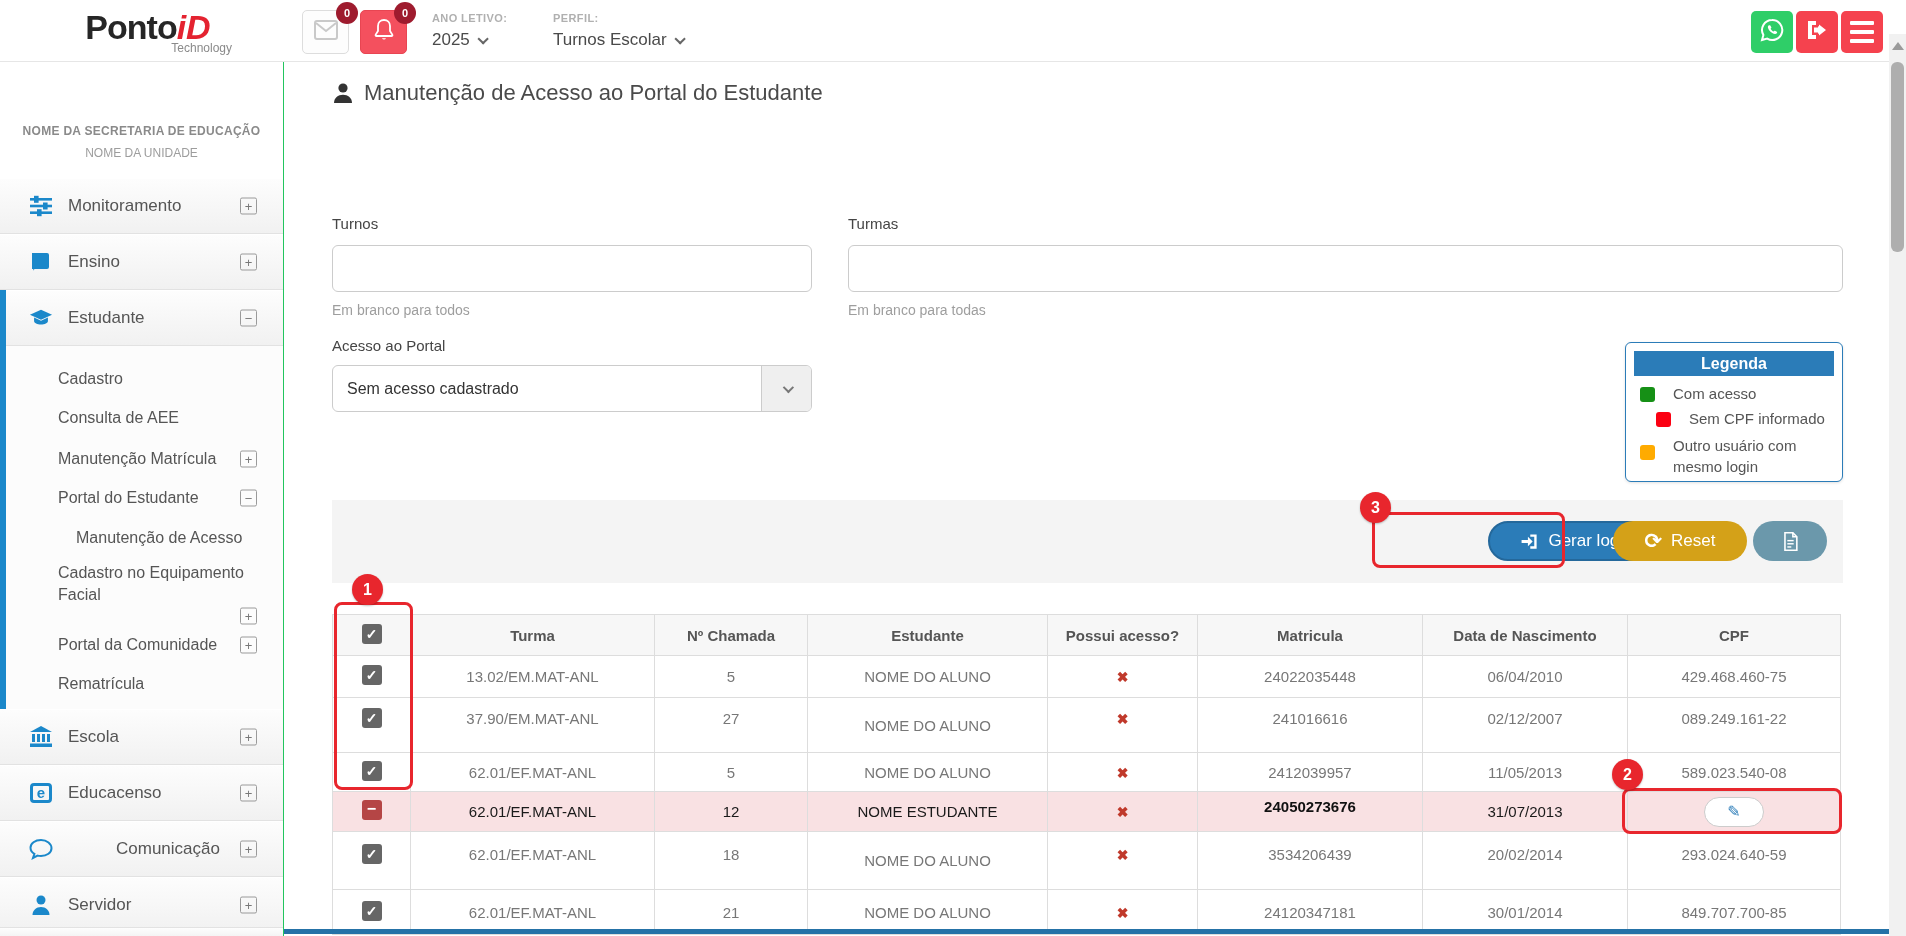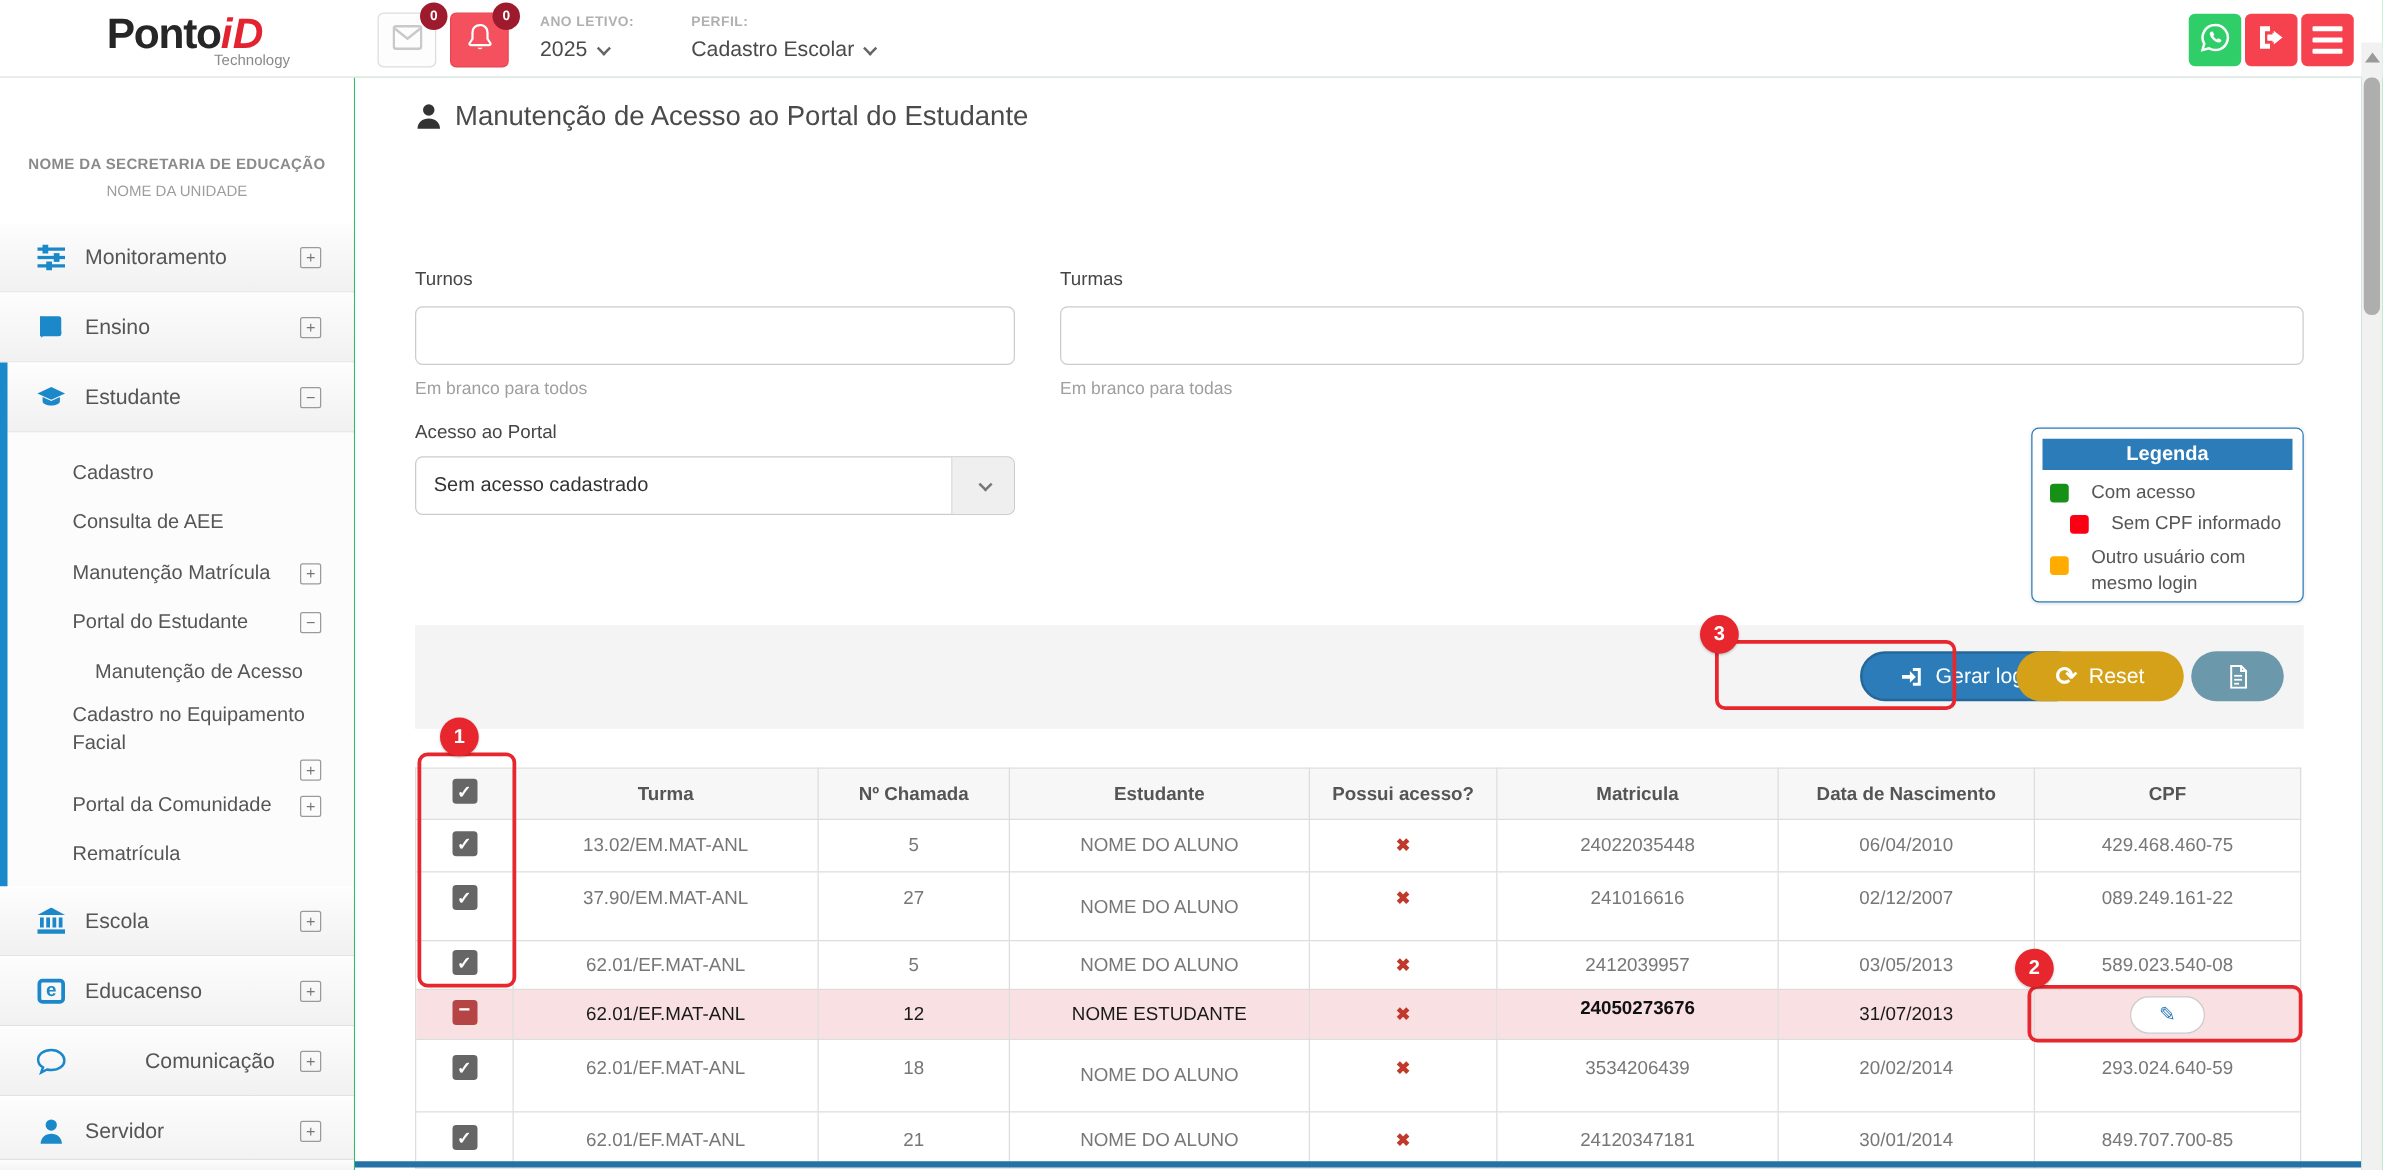--- a/index.html
+++ b/index.html
@@ -144,21 +144,21 @@
             <path d="M8 19.2a2.2 2.2 0 004 0" fill="#fff"></path>
           </svg>
       </span>
       <span class="badge">0</span>
     </div>
 
     <span class="tb-label" style="left:432px;">ANO LETIVO:</span>
     <span class="tb-value" style="left:432px;"><span>2025</span><span class="chev"></span></span>
 
     <span class="tb-label" style="left:553px;">PERFIL:</span>
-    <span class="tb-value" style="left:553px;"><span>Cadastro Escolar</span><span class="chev"></span></span>
+    <span class="tb-value" style="left:553px;"><span>Turnos Escolar</span><span class="chev"></span></span>
 
     <div class="tb-right btn-wa">
       <span>
         <svg width="24" height="24" viewBox="0 0 24 24">
             <path d="M12 2a10 10 0 00-8.6 15L2 22l5.2-1.4A10 10 0 1012 2z" fill="none" stroke="#fff" stroke-width="2"></path>
             <path d="M8.5 7.5c-.5.5-.8 1.2-.6 2 .3 1.4 1.3 3 2.6 4.2 1.3 1.2 3 2.1 4.4 2.3.8.1 1.5-.2 1.9-.8l.3-.6c.1-.3 0-.6-.3-.8l-1.8-1c-.3-.2-.6-.1-.8.1l-.6.6c-.9-.3-2.6-1.8-3-2.8l.6-.6c.2-.2.3-.6.1-.8l-1-1.8c-.2-.3-.5-.4-.8-.3z" fill="#fff"></path>
           </svg>
       </span>
     </div>
     <div class="tb-right btn-exit">
@@ -398,21 +398,21 @@
           <td style="vertical-align:top; padding-top:12px;">02/12/2007</td>
           <td style="vertical-align:top; padding-top:12px;">089.249.161-22</td>
         </tr>
         <tr style="height:39px;">
           <td><span class="cb checked"></span></td>
           <td>62.01/EF.MAT-ANL</td>
           <td>5</td>
           <td>NOME DO ALUNO</td>
           <td><span class="xmark">✖</span></td>
           <td>2412039957</td>
-          <td>03/05/2013</td>
+          <td>11/05/2013</td>
           <td>589.023.540-08</td>
         </tr>
         <tr class="warning" style="height:40px;">
           <td><span class="cb indet"></span></td>
           <td>62.01/EF.MAT-ANL</td>
           <td>12</td>
           <td>NOME ESTUDANTE</td>
           <td><span class="xmark">✖</span></td>
           <td class="mat">24050273676</td>
           <td>31/07/2013</td>

